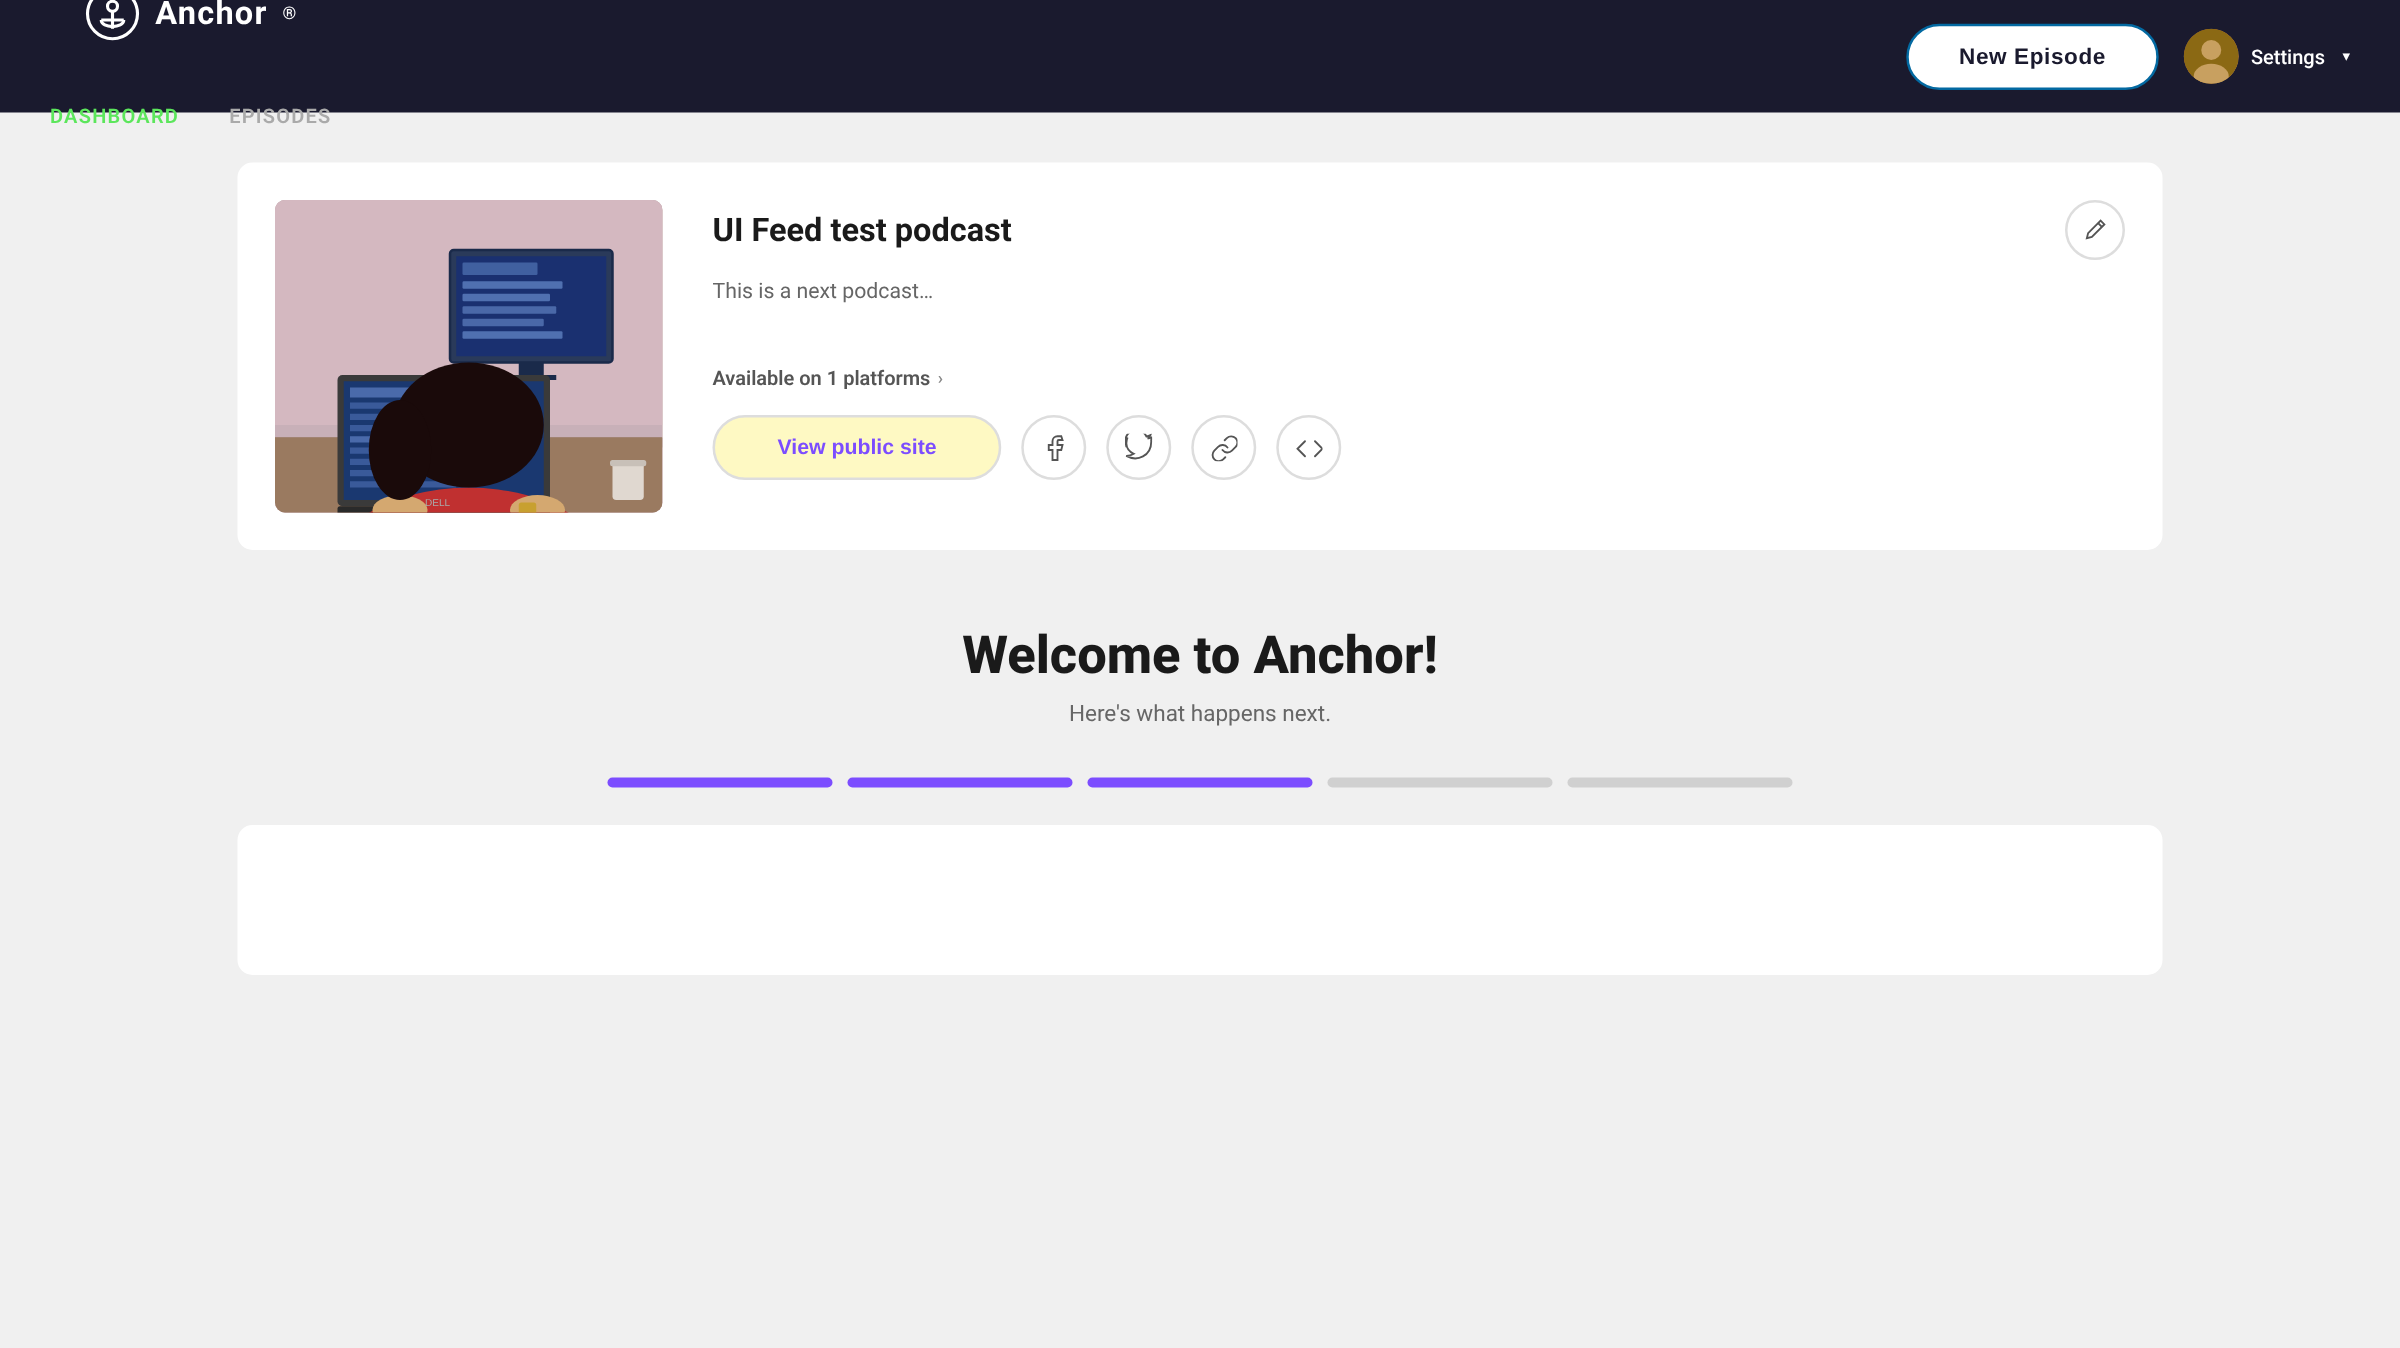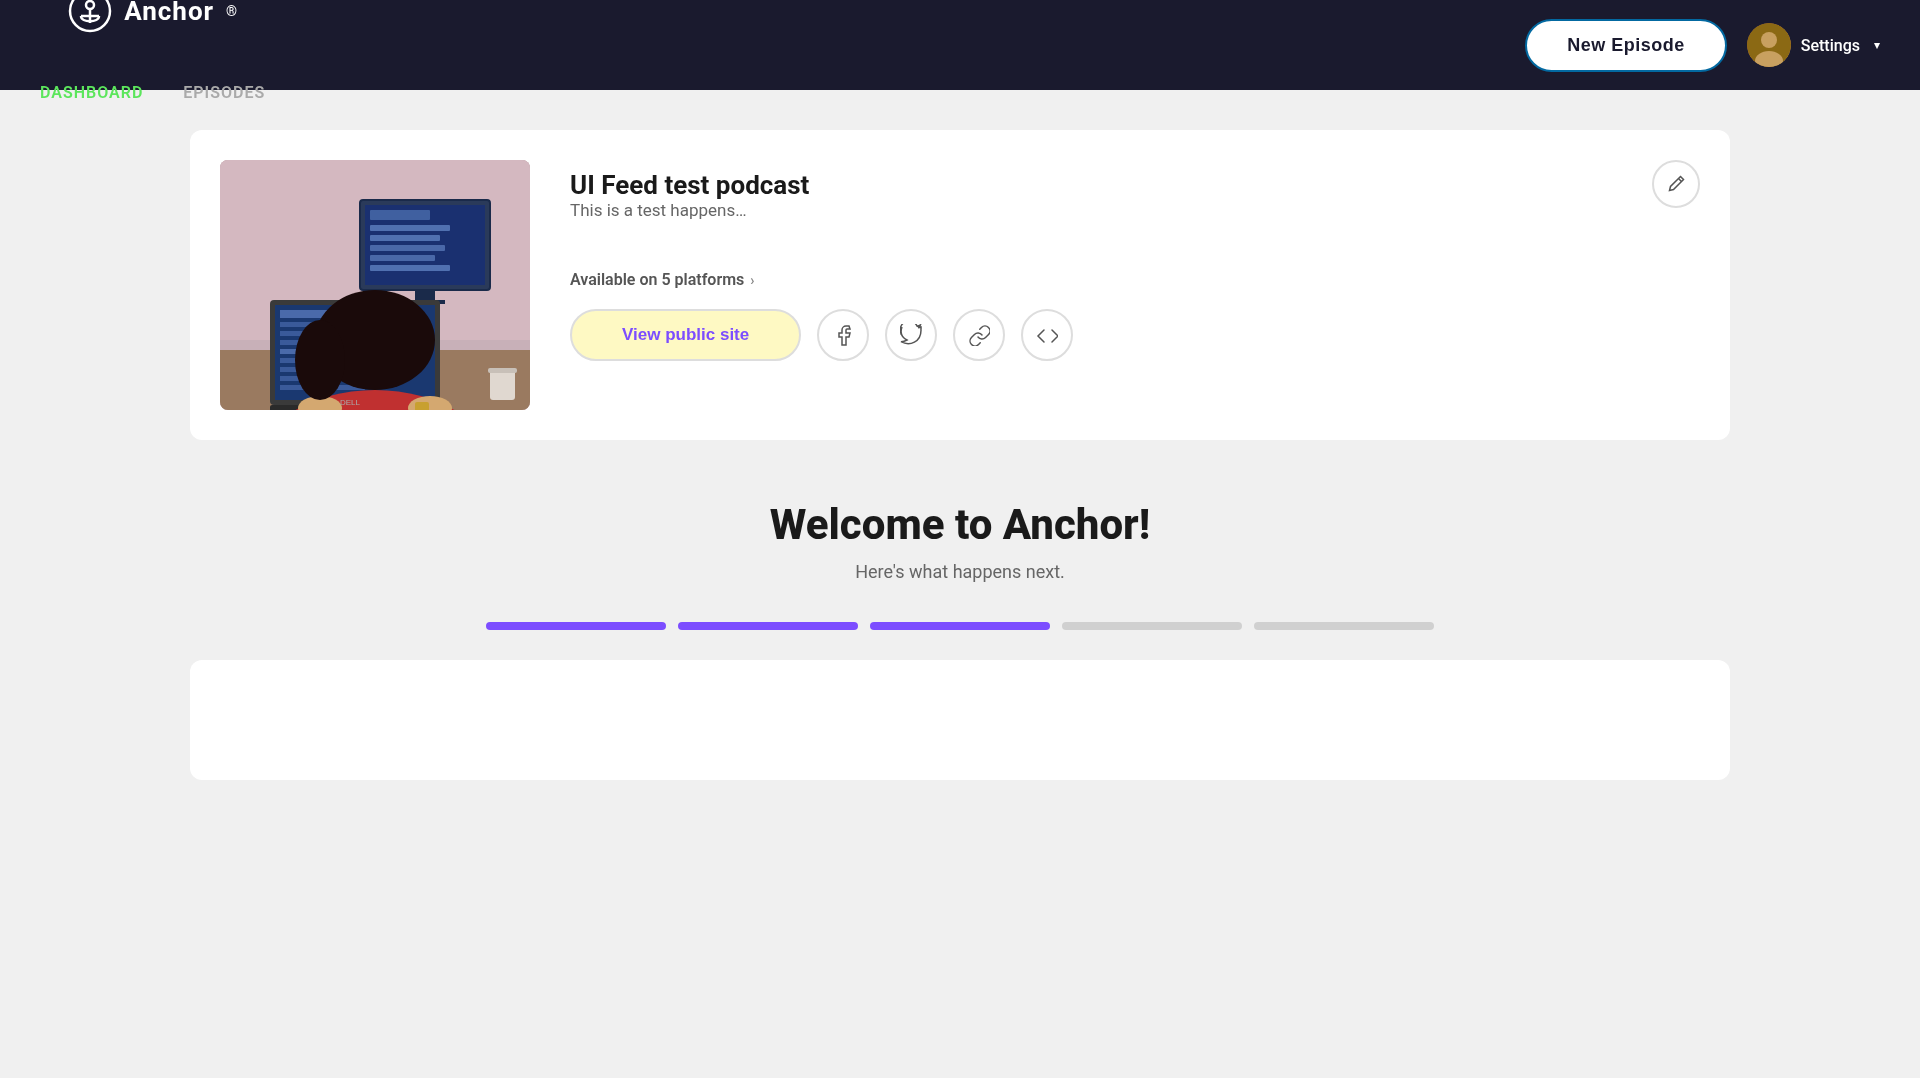--- a/index.html
+++ b/index.html
@@ -158,21 +158,21 @@
       display: flex;
       align-items: center;
       justify-content: center;
       font-size: 18px;
       color: #555;
     }
     .podcast-title {
       font-size: 26px;
       font-weight: 700;
       color: #1a1a1a;
-      margin-bottom: 0;
+      margin-bottom: 23px;
     }
     .podcast-desc {
       font-size: 17px;
       color: #666;
       margin-bottom: 50px;
     }
     .platforms-text {
       font-size: 16px;
       font-weight: 600;
       color: #555;
@@ -371,24 +371,24 @@
       </svg>
     </div>
     <div class="podcast-info">
       <button class="edit-btn">
         <svg width="20" height="20" viewBox="0 0 20 20" fill="none" xmlns="http://www.w3.org/2000/svg">
           <path d="M14.5 2.5l3 3-10 10-4 1 1-4 10-10z" stroke="#555" stroke-width="1.5" fill="none"></path>
           <path d="M12.5 4.5l3 3" stroke="#555" stroke-width="1.5"></path>
         </svg>
       </button>
       <h1 class="podcast-title">UI Feed test podcast</h1>
-      <p class="podcast-desc">This is a test happens…</p>
+      <p class="podcast-desc">This is a next podcast…</p>
 
       <div class="platforms-text">
-        <span>Available on 5 platforms</span>
+        <span>Available on 1 platforms</span>
         <span class="platforms-arrow">›</span>
       </div>
 
       <div class="podcast-actions">
         <button class="view-public-btn">View public site</button>
 
         <button class="social-btn">
           <svg width="22" height="22" viewBox="0 0 22 22" fill="none" xmlns="http://www.w3.org/2000/svg">
             <path d="M17 2h-3a4 4 0 00-4 4v3H7v4h3v8h4v-8h3l1-4h-4V6a1 1 0 011-1h3z" stroke="#555" stroke-width="1.5" fill="none"></path>
           </svg>

